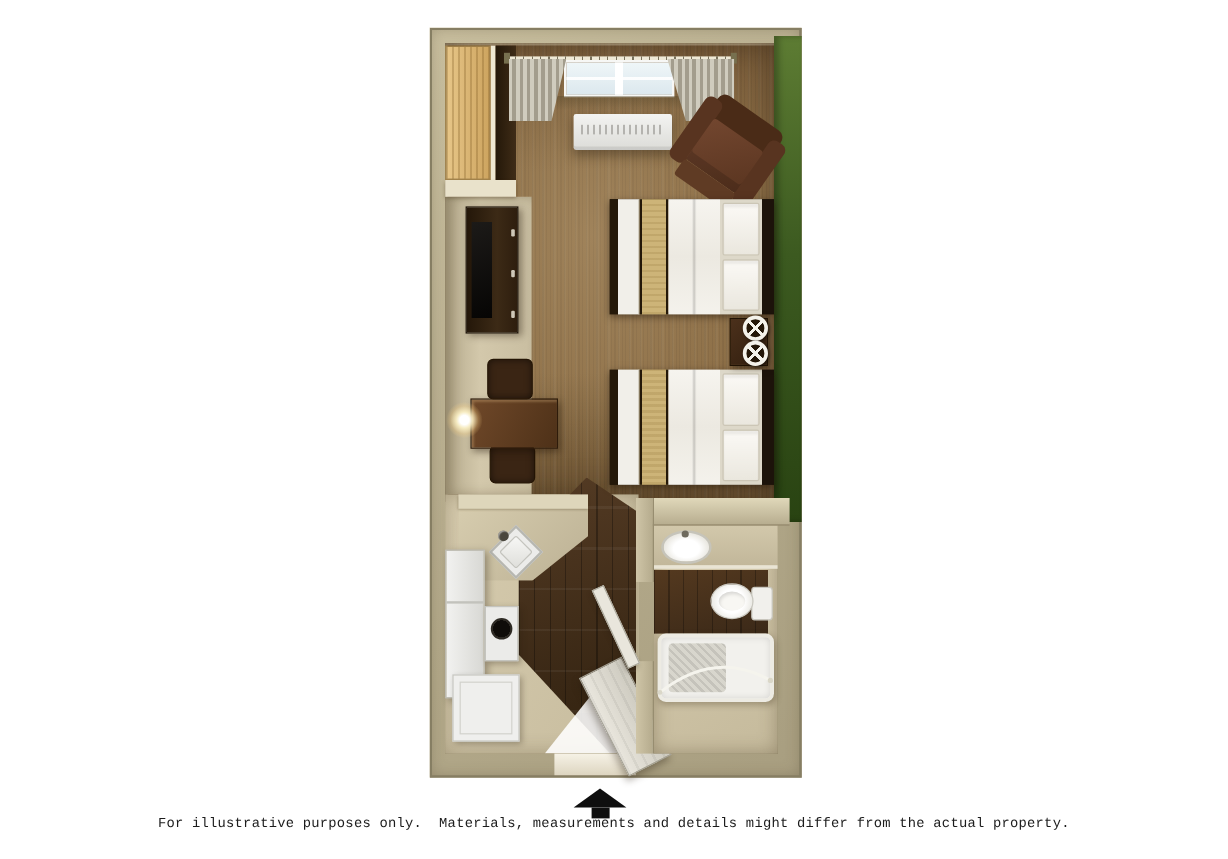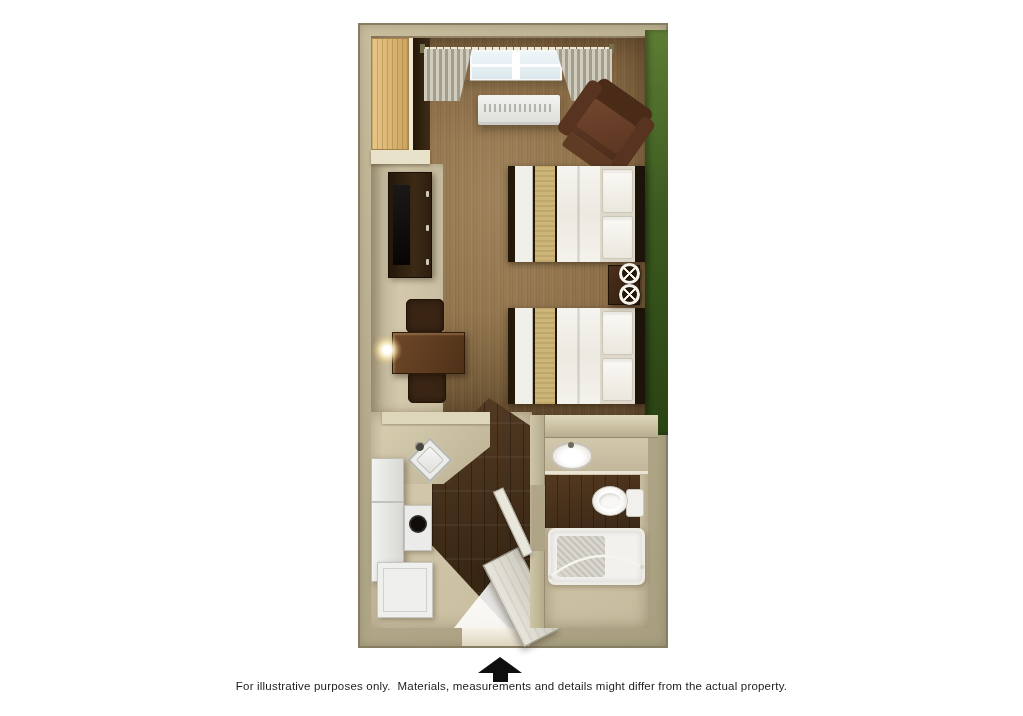--- a/index.html
+++ b/index.html
@@ -233,21 +233,21 @@
       #d8d6cd;}
   .rod-svg{left:188px;top:500px;width:102px;height:62px;}
 
   
   .arrow{position:absolute;left:478px;top:657px;width:44px;}
   .arrow-head{width:0;height:0;margin:0 auto;
     border-left:22px solid transparent;border-right:22px solid transparent;
     border-bottom:16px solid #0f0f0f;}
   .arrow-stem{width:15px;height:9px;background:#0f0f0f;margin:0 auto;}
   .disclaimer{position:absolute;left:0;top:680px;width:1023px;text-align:center;
-    font-size:11.5px;color:#1c1c1c;letter-spacing:.2px;white-space:pre;}
+    font-size:11.5px;color:#1c1c1c;letter-spacing:.2px;white-space:pre;font-family:Liberation Mono, monospace;}
 </style>
 </head>
 <body>
 
 <div class="plan">
 
   <div class="carpet"></div>
   <div class="vinyl"></div>
   <div class="k-floor-base"></div>
   <div class="k-wood"></div>

